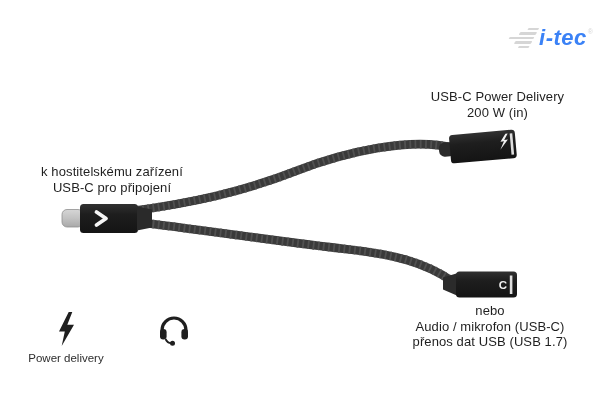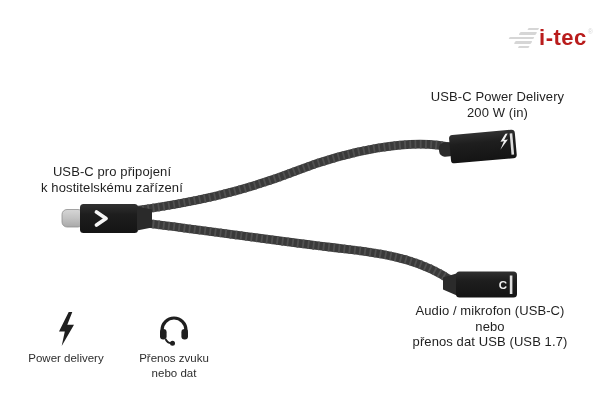--- a/index.html
+++ b/index.html
@@ -27,22 +27,22 @@
   .logo{
     position:absolute;top:27px;right:7px;display:flex;align-items:center;
     color:#d2d2d2;user-select:none;
   }
   .logo-stripes{
     display:flex;flex-direction:column;align-items:flex-end;gap:2.4px;
     transform:skewX(-28deg);margin-right:5px;
   }
   .logo-stripes i{display:block;height:2.1px;background:#d6d6d6;border-radius:1px;}
   .logo-text{
-    font-size:22px;font-weight:bold;letter-spacing:.5px;
-    color:#b91c1c;line-height:22px;
+    font-size:22px;font-weight:bold;font-style:italic;letter-spacing:.5px;
+    color:#3b82f6;line-height:22px;
   }
   .logo-reg{font-size:7px;color:#d6d6d6;align-self:flex-start;margin-top:1px;margin-left:1px;font-style:normal;}
 </style>
 </head>
 <body>
 
 <div class="stage">
 
   <svg class="abs" style="left:0;top:0" width="600" height="409" viewBox="0 0 600 409">
     <defs>
@@ -96,32 +96,32 @@
       <i style="width:17px"></i>
       <i style="width:25px"></i>
       <i style="width:17px"></i>
       <i style="width:11px"></i>
     </div>
     <div class="logo-text">i-tec</div>
     <div class="logo-reg">®</div>
   </div>
 
   <div class="label" style="left:28px;top:164px;width:168px">
+    <div>k hostitelskému zařízení</div>
     <div>USB-C pro připojení</div>
-    <div>k hostitelskému zařízení</div>
   </div>
 
   <div class="label" style="left:395px;top:89px;width:205px">
     <div>USB-C Power Delivery</div>
     <div>200 W (in)</div>
   </div>
 
   <div class="label" style="left:385px;top:303px;width:210px">
+    <div>nebo</div>
     <div>Audio / mikrofon (USB-C)</div>
-    <div>nebo</div>
     <div>přenos dat USB (USB 1.7)</div>
   </div>
 
   <div class="feature" style="left:18px;top:312px">
     <div class="ficon">
       <svg width="19" height="34" viewBox="0 0 18 34">
         <path d="M11.2 0 L1.5 19.5 L7.3 19.5 L4.2 34 L16.5 12.8 L9.8 12.8 L14.8 0 Z" fill="#1f1f1f"></path>
       </svg>
     </div>
     <div class="ftext">
@@ -132,19 +132,15 @@
   <div class="feature" style="left:126px;top:312px">
     <div class="ficon">
       <svg width="32" height="31" viewBox="0 0 32 31">
         <path d="M4 17 v-2 a12 12 0 0 1 24 0 v2" fill="none" stroke="#1f1f1f" stroke-width="3.2" stroke-linecap="round"></path>
         <rect x="2" y="14" width="6.6" height="10.5" rx="3.2" fill="#1f1f1f"></rect>
         <rect x="23.4" y="14" width="6.6" height="10.5" rx="3.2" fill="#1f1f1f"></rect>
         <path d="M7.5 24 Q9.5 28 13 28.2" fill="none" stroke="#1f1f1f" stroke-width="1.8"></path>
         <circle cx="14.5" cy="28.2" r="2.5" fill="#1f1f1f"></circle>
       </svg>
     </div>
-    <div class="ftext">
-      <div>Přenos zvuku</div>
-      <div>nebo dat</div>
-    </div>
   </div>
 
 </div>
 
 </body></html>

